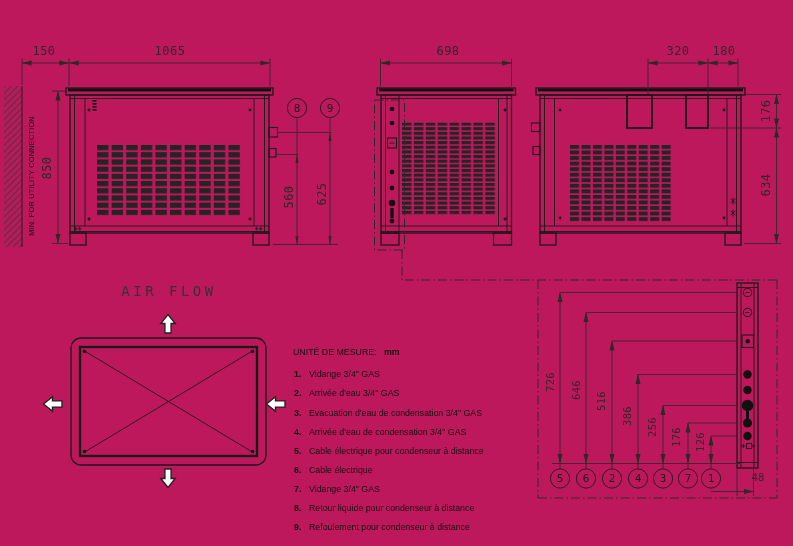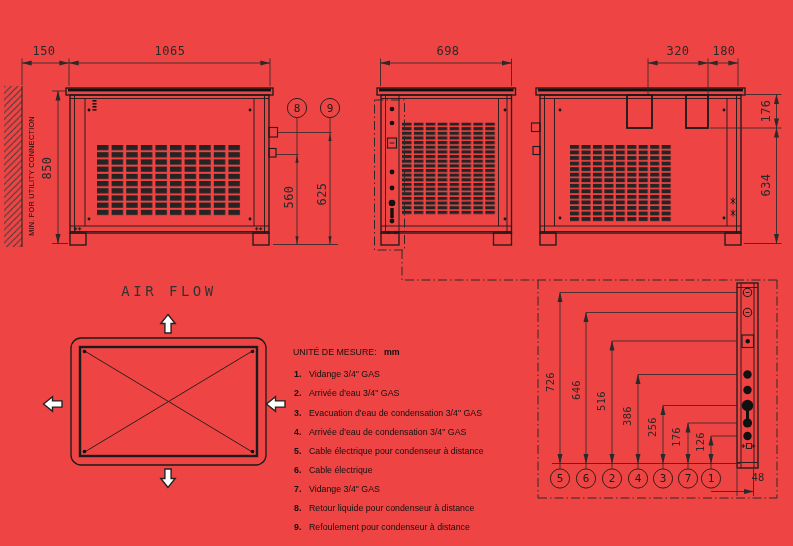--- a/index.html
+++ b/index.html
@@ -1,16 +1,16 @@
 <!DOCTYPE html>
 <html><head>
 <meta charset="utf-8">
 <style>
   html,body{margin:0;padding:0;background:#fff;}
-  .canvas{position:relative;width:793px;height:546px;background:#ef4444;overflow:hidden;
+  .canvas{position:relative;width:793px;height:546px;background:#be185d;overflow:hidden;
           font-family:"Liberation Sans",sans-serif;}
   svg{display:block}
   .ol{stroke:#1a1a1a;stroke-width:1.3;fill:none}
   .ol2{stroke:#1a1a1a;stroke-width:1.8;fill:none}
   .tl{stroke:#1a1a1a;stroke-width:0.9;fill:none}
   .dl{stroke:#2a2a2a;stroke-width:0.85;fill:none}
   .ld{stroke:#2a2a2a;stroke-width:0.8;fill:none}
   .dd{stroke:#2a2a2a;stroke-width:1;fill:none;stroke-dasharray:9 3 1.5 3}
   .blk{fill:#111;stroke:none}
   .sym{stroke:#1a1a1a;stroke-width:1.1;fill:none}

